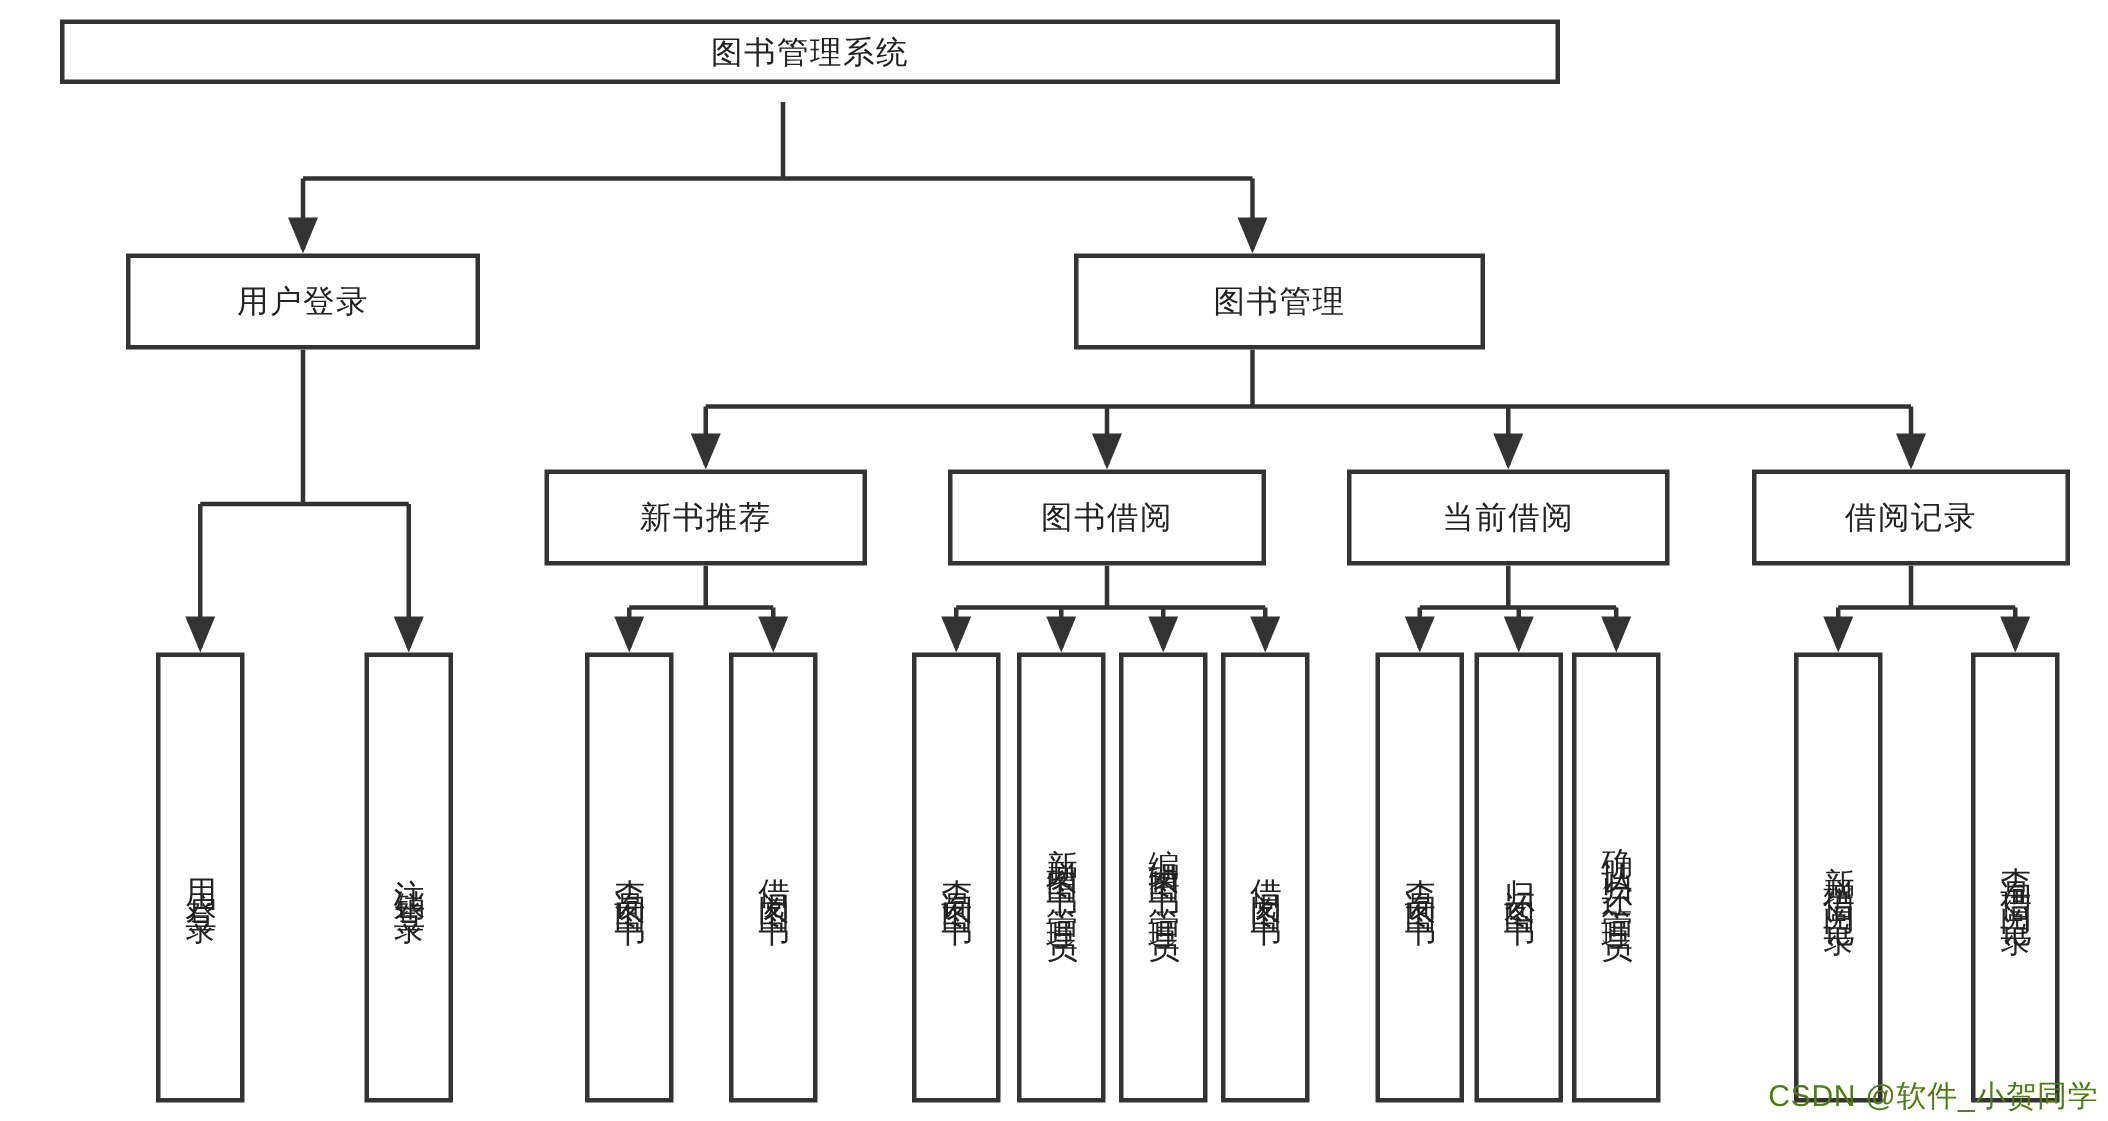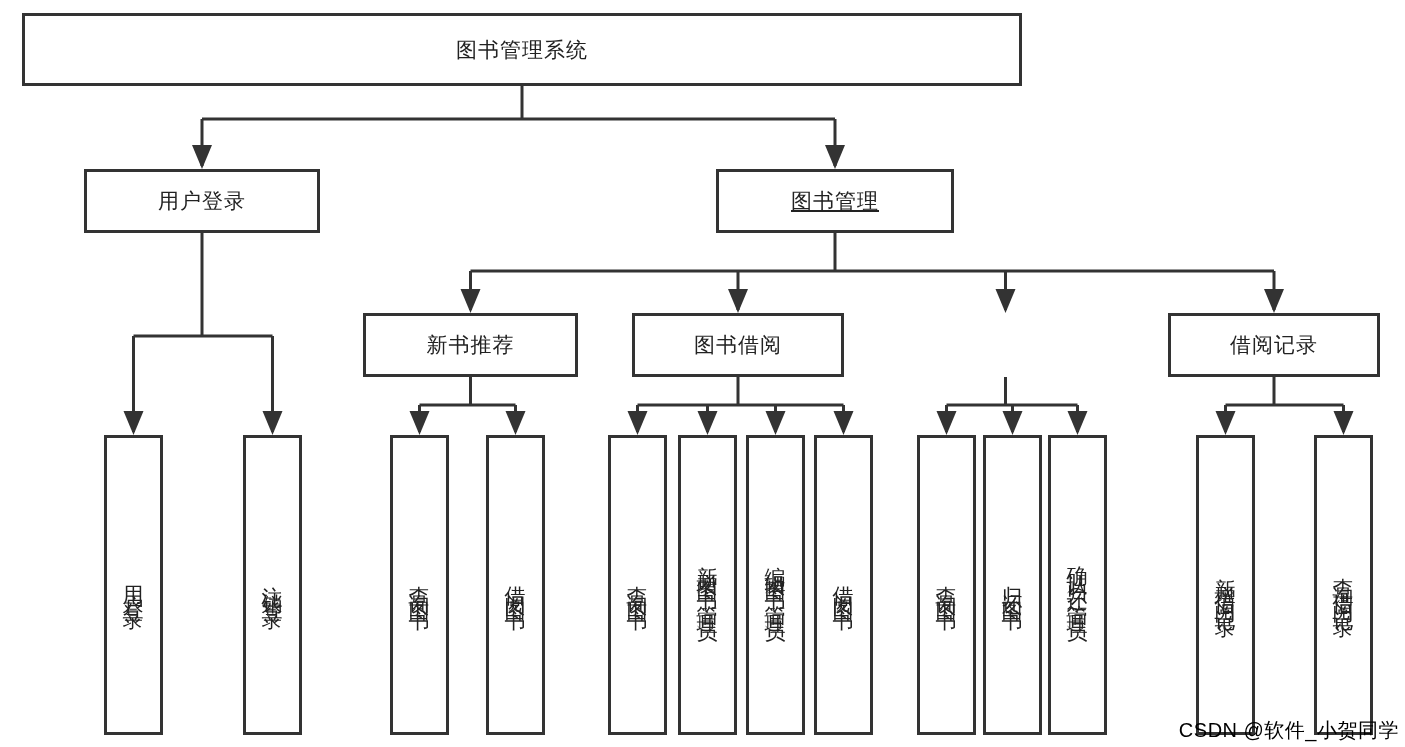--- a/index.html
+++ b/index.html
@@ -26,24 +26,24 @@
     box-sizing: border-box;
     border: 3px solid #333333;
     background: #ffffff;
     display: flex;
     align-items: center;
     justify-content: center;
     color: #222222;
     z-index: 2;
   }
   .box.h-label { font-size: 21px; letter-spacing: 1px; }
-  .box.root { left: 22px; top: 13px; width: 1000px; height: 73px; font-size: 21px; }
+  .box.root { left: 40px; top: 13px; width: 1000px; height: 43px; font-size: 21px; }
   .box.lvl2 { top: 169px; height: 64px; }
   .box.login  { left: 84px;  width: 236px; }
-  .box.manage { left: 716px; width: 238px; text-decoration: underline; }
+  .box.manage { left: 716px; width: 274px; }
   .box.lvl3 { top: 313px; height: 64px; }
   .box.recommend { left: 363px;  width: 215px; }
   .box.borrow    { left: 632px;  width: 212px; }
   .box.current   { left: 898px;  width: 215px; }
   .box.records   { left: 1168px; width: 212px; }
 
   .box.leaf {
     top: 435px;
     width: 59px;
     height: 300px;
@@ -70,21 +70,21 @@
   .leaf.current-2   { left: 983px; }
   .leaf.current-3   { left: 1048px; }
   .leaf.records-1   { left: 1196px; }
   .leaf.records-2   { left: 1314px; }
 
   .watermark {
     position: absolute;
     right: 6px;
     bottom: 3px;
     font-size: 20px;
-    color: #000000;
+    color: #4d7c0f;
     z-index: 5;
     letter-spacing: 0.5px;
     margin-left: 45px;
   }
 </style>
 </head>
 <body>
 
 <div class="canvas">
 
@@ -169,20 +169,23 @@
   <div class="box lvl2 manage h-label">
     <span>图书管理</span>
   </div>
 
   <div class="box lvl3 borrow h-label">
     <span>图书借阅</span>
   </div>
   <div class="box lvl3 recommend h-label">
     <span>新书推荐</span>
   </div>
+  <div class="box lvl3 current h-label">
+    <span>当前借阅</span>
+  </div>
   <div class="box lvl3 records h-label">
     <span>借阅记录</span>
   </div>
 
   <div class="box leaf login-1">
     <span class="vtext">用户登录</span>
   </div>
   <div class="box leaf login-2">
     <span class="vtext">注销登录</span>
   </div>

